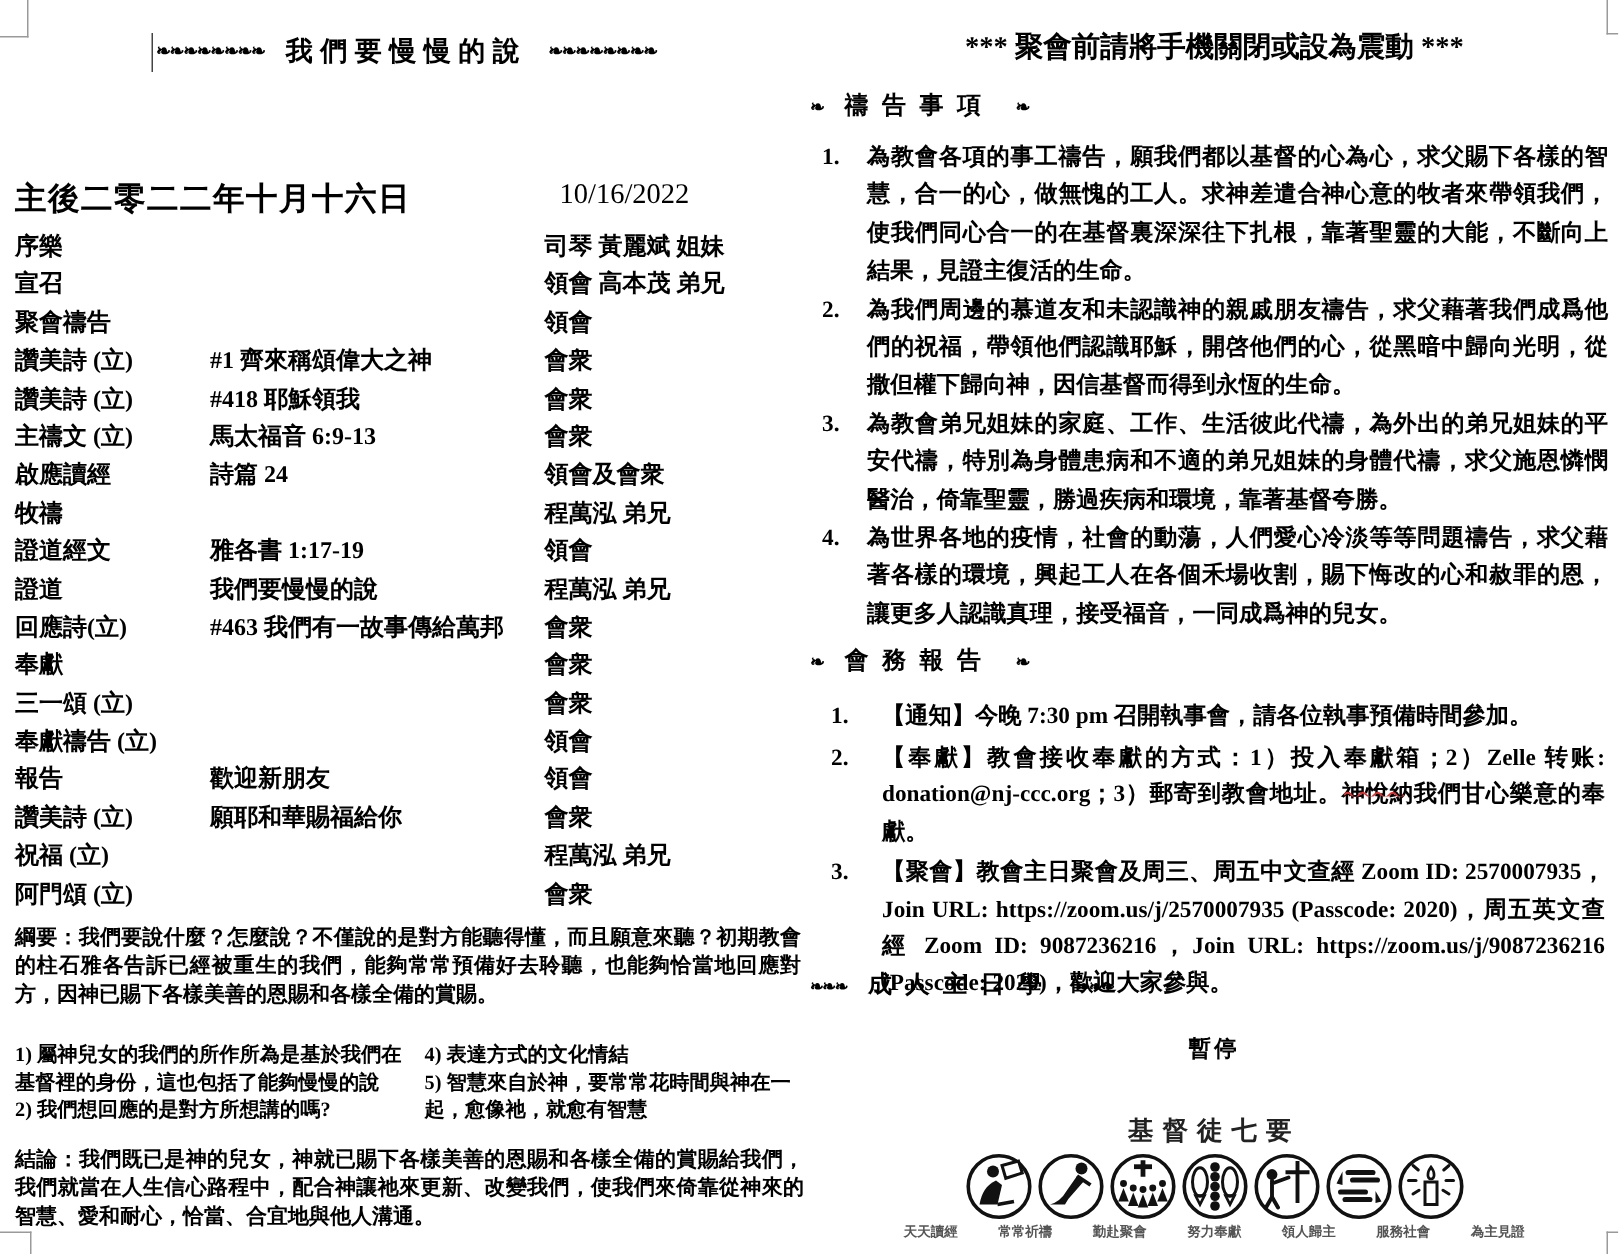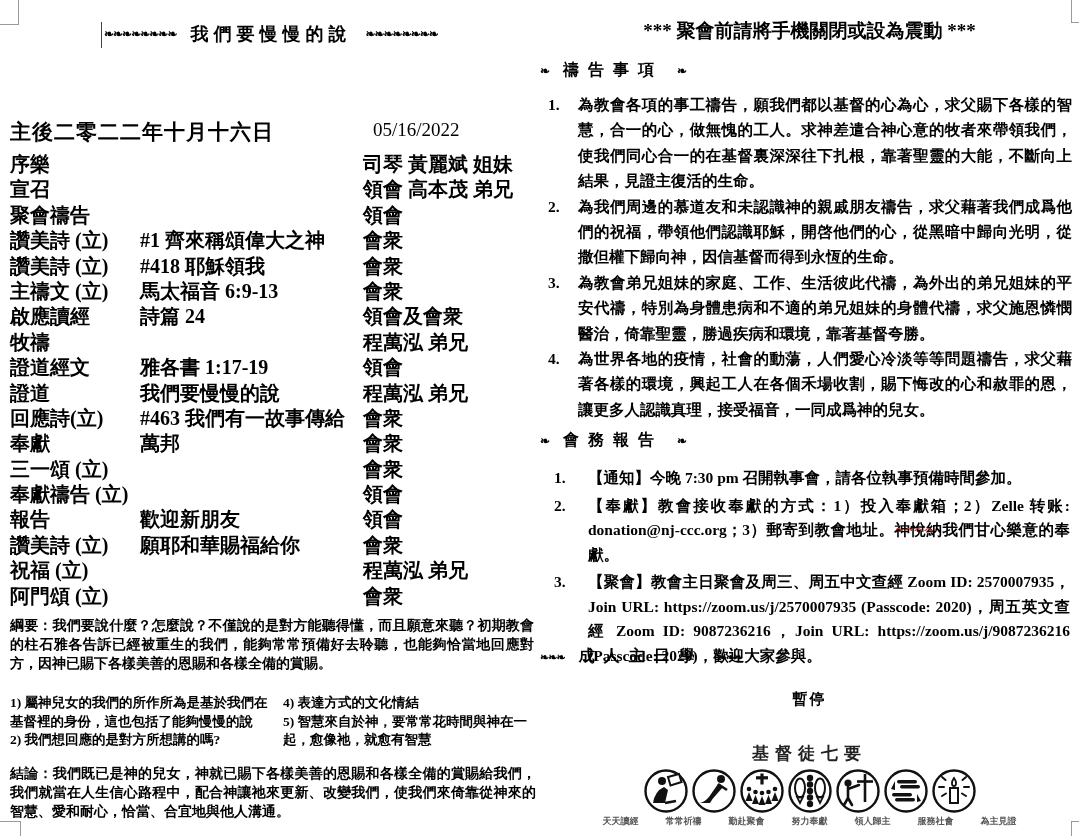--- a/index.html
+++ b/index.html
@@ -17,21 +17,21 @@
   .page-right{position:absolute;left:540px;top:0;width:539px;height:836px;}
   
   .bulletin-title{position:absolute;left:104px;top:22px;width:340px;display:flex;align-items:center;
                   gap:14px;font-weight:bold;white-space:nowrap;}
   .orn{font-size:12px;letter-spacing:-1px;line-height:1;}
   .bulletin-title .t{font-size:18px;letter-spacing:5px;}
   .date-row{position:absolute;left:10px;top:118px;width:522px;}
   .date-cn{font-size:21px;font-weight:bold;letter-spacing:1px;}
   .date-en{position:absolute;left:363px;top:1px;font-size:19px;font-weight:normal;}
   .program{position:absolute;left:10px;top:152px;width:524px;}
-  .prog-row{display:flex;height:25.4px;font-size:20px;font-weight:bold;line-height:25.4px;}
+  .prog-row{display:flex;height:25.4px;font-size:16px;font-weight:bold;line-height:25.4px;}
   .prog-item{width:130px;flex:none;}
   .prog-detail{width:223px;flex:none;}
   .prog-person{flex:1;}
   .outline{position:absolute;left:10px;top:616px;width:524px;font-size:14px;font-weight:bold;
            line-height:19px;text-align:justify;}
   .points{position:absolute;left:10px;top:694px;width:524px;display:flex;font-size:13.5px;font-weight:bold;line-height:18.5px;font-family:Liberation Serif, serif;}
   .points-col-left{width:265px;flex:none;padding-right:8px;}
   .points-col-right{flex:1;}
   .conclusion{position:absolute;left:10px;top:764px;width:526px;font-size:14px;font-weight:bold;
               line-height:19px;text-align:justify;}
@@ -76,21 +76,21 @@
   <div class="page-left">
 
     <div class="bulletin-title">
       <span class="orn">❧❧❧❧❧❧❧❧</span>
       <span class="t">我們要慢慢的說</span>
       <span class="orn">❧❧❧❧❧❧❧❧</span>
     </div>
 
     <div class="date-row">
       <span class="date-cn">主後二零二二年十月十六日</span>
-      <span class="date-en">05/16/2022</span>
+      <span class="date-en">10/16/2022</span>
     </div>
 
     <div class="program">
       <div class="prog-row">
           <span class="prog-item">序樂</span>
           <span class="prog-detail"></span>
           <span class="prog-person">司琴 黃麗斌 姐妹</span>
         </div>
       <div class="prog-row">
           <span class="prog-item">宣召</span>

